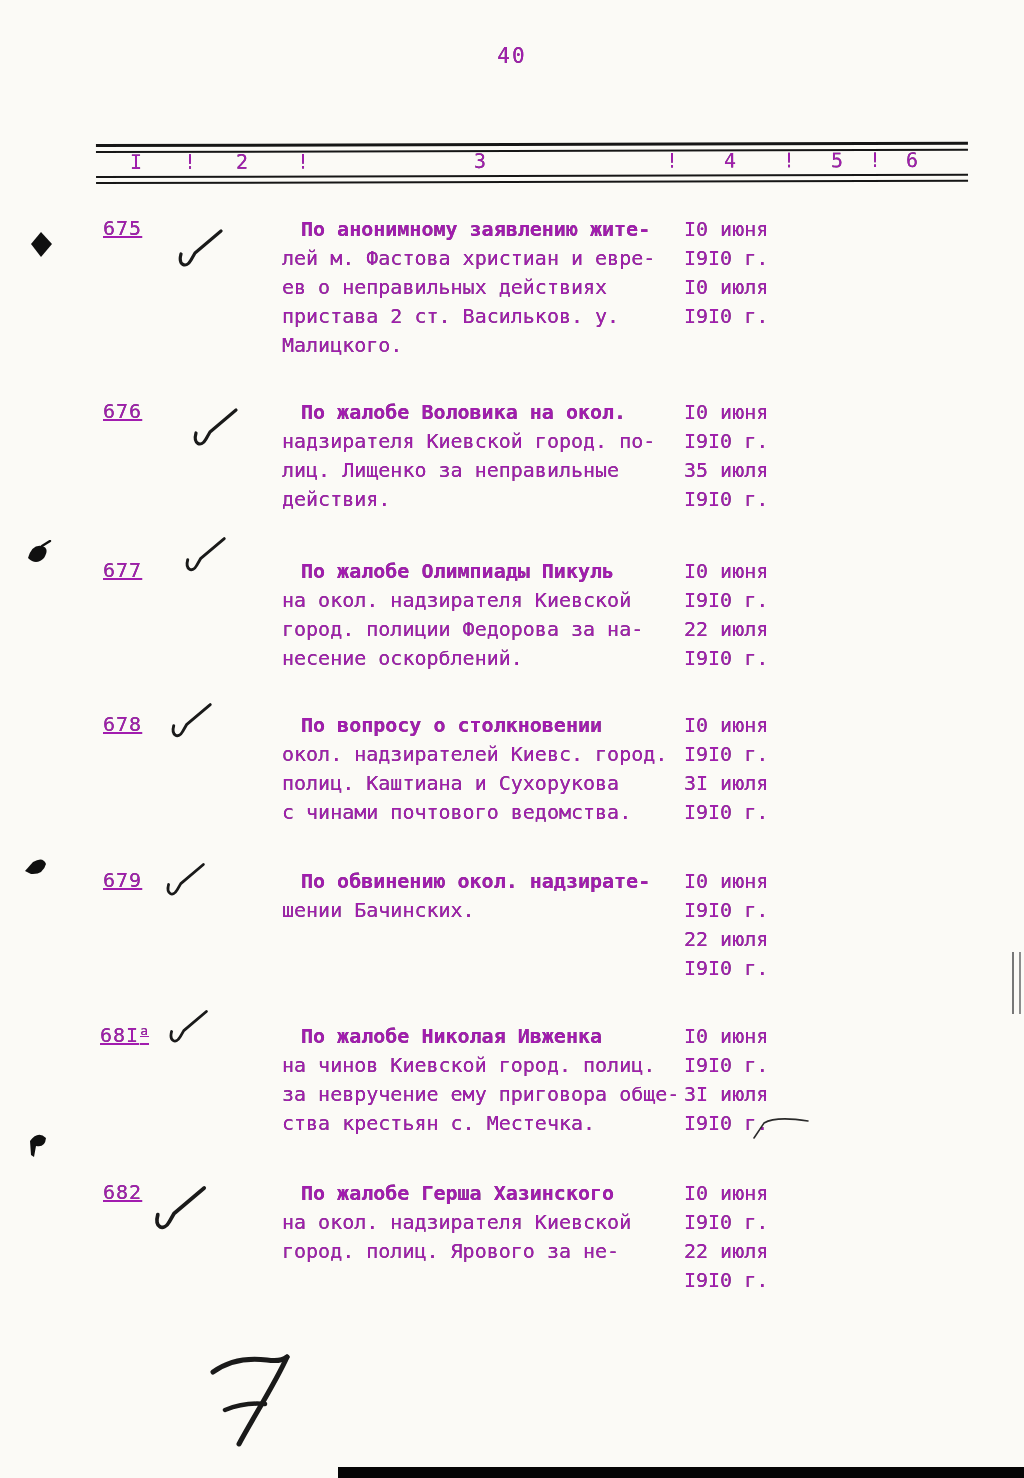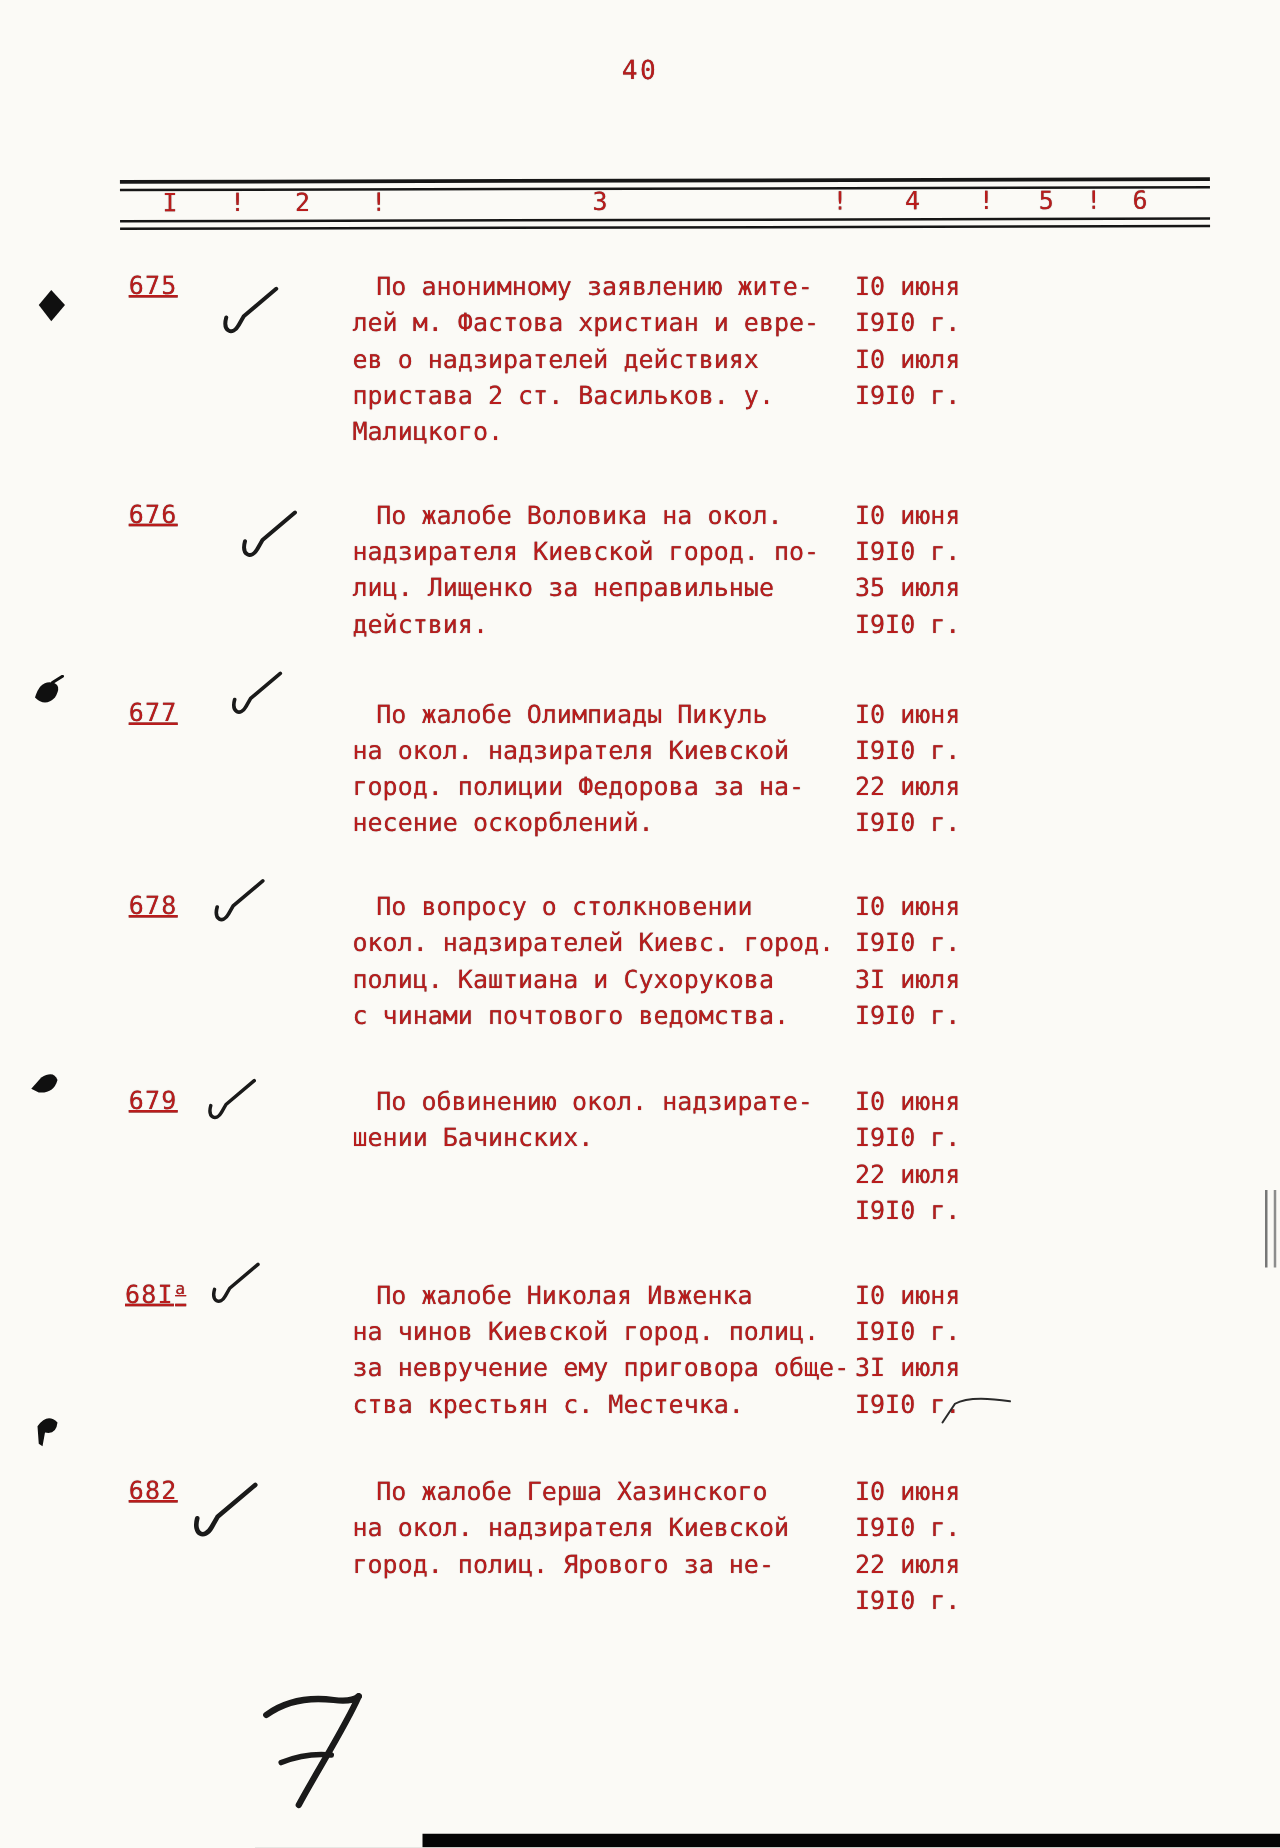--- a/index.html
+++ b/index.html
@@ -1,40 +1,40 @@
 <!DOCTYPE html>
 <html><head>
 <meta charset="utf-8">
 <title>Archival register page</title>
 <style>
   html,body{margin:0;padding:0;background:#d8d8d4;}
   .page{
     position:relative;width:1024px;height:1478px;margin:0 auto;
     background:#fbfaf6;overflow:hidden;
     font-family:"DejaVu Sans Mono","Liberation Mono",monospace;
-    color:#b91c1c;text-shadow:0 0 .6px rgba(25,25,25,.75);
+    color:#a21caf;text-shadow:0 0 .6px rgba(25,25,25,.75);
   }
   .pageno{position:absolute;top:44px;left:0;width:100%;text-align:center;
     font-size:21px;letter-spacing:2px;}
   
   .thead{position:absolute;top:143px;left:0;width:1024px;height:40px;
     transform:rotate(-0.15deg);}
   .rule{position:absolute;left:96px;width:872px;height:4px;}
   .rule-top{top:0;border-top:3px solid #161616;border-bottom:2px solid #161616;}
   .rule-bottom{top:32px;border-top:2px solid #161616;border-bottom:2.5px solid #161616;}
   .hrow{position:absolute;top:6px;left:0;width:1024px;height:24px;}
   .hc{position:absolute;top:0;font-size:20px;line-height:24px;}
   
   .entry{position:absolute;left:0;width:1024px;}
   .num{position:absolute;left:103px;top:1px;font-size:20px;letter-spacing:1px;text-decoration:underline;}
   .sup{font-size:13px;vertical-align:7px;text-decoration:underline;margin-left:1px;}
   .body{position:absolute;left:282px;top:0;}
   .dates{position:absolute;left:684px;top:0;}
   .line{height:29px;line-height:29px;font-size:20px;white-space:pre;}
-  .ind{padding-left:19px;}
+  .ind{padding-left:19px;font-weight:bold;}
   .check{position:absolute;}
   .ink{position:absolute;}
   .edge-mark{position:absolute;right:3px;top:952px;height:62px;width:5px;
     border-left:2px solid #777;border-right:2px solid #8d8d8d;}
   .strip{position:absolute;left:338px;right:0;bottom:0;height:11px;background:#050505;}
 </style>
 </head>
 <body>
 
 <div class="page">
@@ -60,21 +60,21 @@
   </div>
 
   <section class="entry" style="top:215px">
     <div class="num">675</div>
     <svg class="check" style="left:175px;top:12px" width="52" height="46" viewBox="0 0 50 46">
       <path d="M5 27 C2 38 10 42 15 33 L19 26 L45 4" fill="none" stroke="#1a1a1a" stroke-width="3.2" stroke-linecap="round" stroke-linejoin="round"></path>
     </svg>
     <div class="body">
       <div class="line ind">По анонимному заявлению жите-</div>
       <div class="line">лей м. Фастова христиан и евре-</div>
-      <div class="line">ев о надзирателей действиях</div>
+      <div class="line">ев о неправильных действиях</div>
       <div class="line">пристава 2 ст. Васильков. у.</div>
       <div class="line">Малицкого.</div>
     </div>
     <div class="dates">
       <div class="line">I0 июня</div>
       <div class="line">I9I0 г.</div>
       <div class="line">I0 июля</div>
       <div class="line">I9I0 г.</div>
     </div>
   </section>

